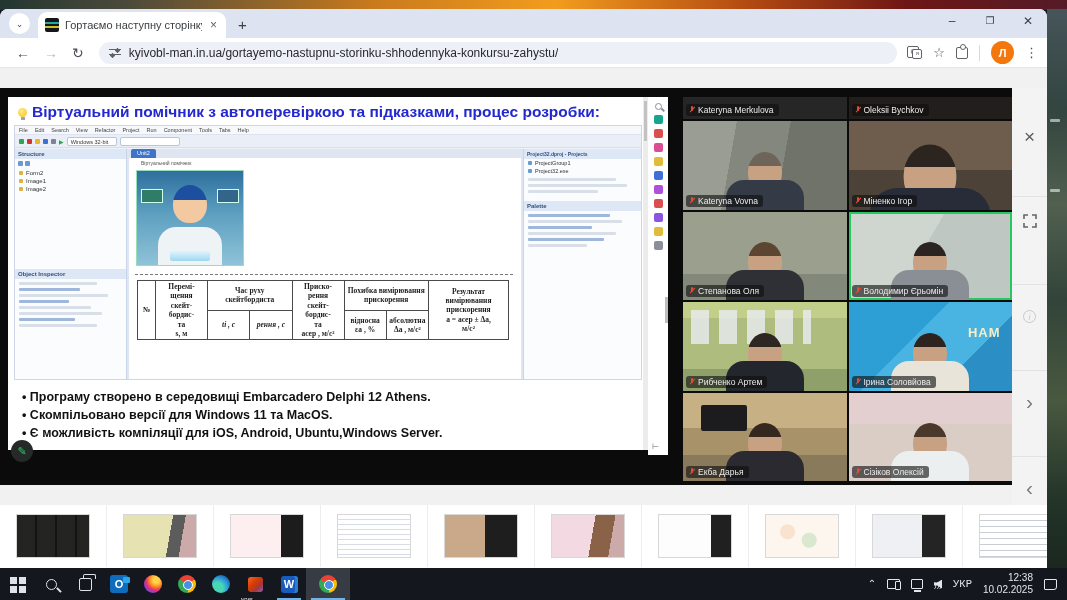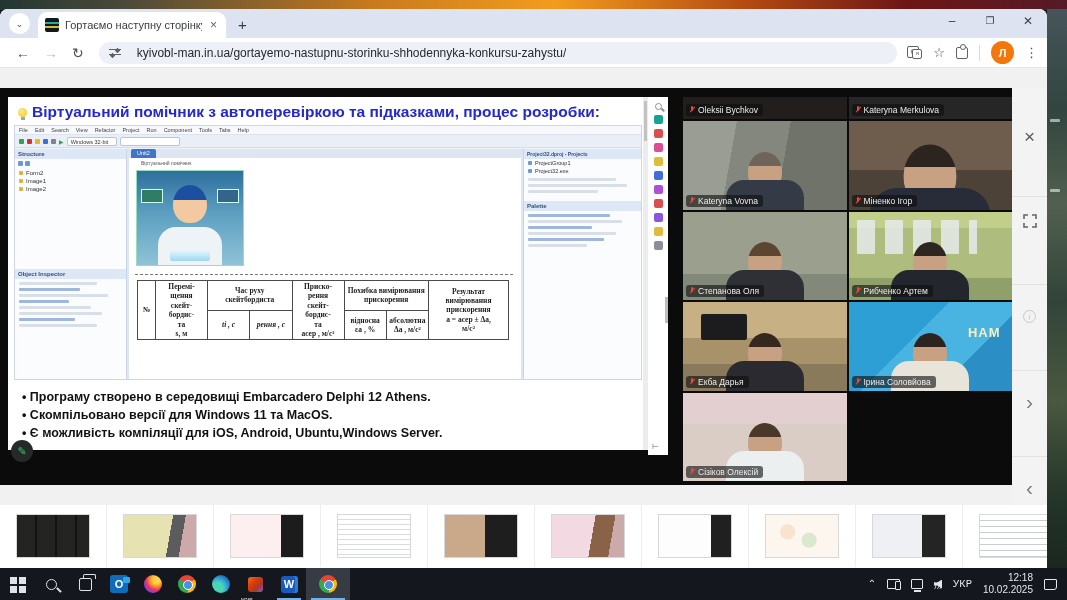--- a/index.html
+++ b/index.html
@@ -27,21 +27,21 @@
   .tab-title{font-size:11px;color:#3c4043;white-space:nowrap;overflow:hidden;flex:1;}
   .tab-x{color:#5f6368;font-size:12px;flex:none;padding:0 2px;}
   .newtab{color:#3c4043;font-size:15px;margin:0 0 5px 12px;}
   .win-controls{margin-left:auto;display:flex;align-self:flex-start;height:26px;}
   .win-controls span{width:38px;text-align:center;color:#3a3f45;font-size:12px;line-height:24px;}
 
   .toolbar{height:30px;background:#fff;display:flex;align-items:center;padding:0 9px;border-bottom:1px solid #e4e6ea;}
   .nav-ic{font-size:14px;color:#4a4f57;margin:0 7px;}
   .nav-ic.dis{color:#b6bac0;}
   .addr{flex:1;height:22px;background:#edf0f7;border-radius:11px;display:flex;align-items:center;
-        padding:0 10px;gap:16px;margin:0 8px;}
+        padding:0 10px;gap:8px;margin:0 8px;}
   .tune{width:12px;height:12px;flex:none;background:
       radial-gradient(circle at 8.5px 3.5px,#5f6368 2px,transparent 2.3px),
       radial-gradient(circle at 3.5px 8.5px,#5f6368 2px,transparent 2.3px),
       linear-gradient(#5f6368,#5f6368) 0 2.8px/12px 1.4px no-repeat,
       linear-gradient(#5f6368,#5f6368) 0 7.8px/12px 1.4px no-repeat;}
   .url{font-size:12px;color:#27292d;white-space:nowrap;overflow:hidden;}
   .tb-right{display:flex;align-items:center;gap:11px;margin-left:2px;}
   .tr-ic{font-size:13px;color:#4a4f57;}
   .gt{width:15px;height:13px;position:relative;}
   .gt::before{content:"G";position:absolute;left:0;top:0;width:10px;height:10px;border:1px solid #5f6368;
@@ -442,38 +442,38 @@
             <span class="a-ic" style="background: rgb(138, 85, 224);"></span>
             <span class="a-ic" style="background: rgb(224, 188, 58);"></span>
             <span class="a-ic" style="background: rgb(139, 143, 152);"></span>
           </span>
         <span class="anno-scroll"></span>
         <span class="anno-end">⊢</span>
       </div>
 
       <div class="vgrid">
 
+          <div class="tile cut-a cut">
+
+            <span class="badge"></span>
+            <div class="nametag">
+              <span class="mic"></span>
+              <span>Kateryna Merkulova</span>
+            </div>
+          </div>
+
           <div class="tile cut-b cut">
 
             <span class="badge"></span>
             <div class="nametag">
               <span class="mic"></span>
               <span>Oleksii Bychkov</span>
             </div>
           </div>
 
-          <div class="tile cut-a cut">
-
-            <span class="badge"></span>
-            <div class="nametag">
-              <span class="mic"></span>
-              <span>Kateryna Merkulova</span>
-            </div>
-          </div>
-
           <div class="tile room-grey">
             <div class="person"></div>
             <span class="badge"></span>
             <div class="nametag">
               <span class="mic"></span>
               <span>Kateryna Vovna</span>
             </div>
           </div>
 
           <div class="tile room-brown">
@@ -487,45 +487,53 @@
 
           <div class="tile room-sage">
             <div class="person"></div>
             <span class="badge"></span>
             <div class="nametag">
               <span class="mic"></span>
               <span>Степанова Оля</span>
             </div>
           </div>
 
+          <div class="tile room-light active">
+            <div class="person"></div>
+            <span class="badge"></span>
+            <div class="nametag">
+              <span class="mic"></span>
+              <span>Володимир Єрьомін</span>
+            </div>
+          </div>
 
           <div class="tile room-class">
             <div class="person"></div>
             <span class="badge"></span>
             <div class="nametag">
               <span class="mic"></span>
               <span>Рибченко Артем</span>
             </div>
           </div>
 
+          <div class="tile room-brand">
+            <div class="person"></div>
+            <span class="badge">НАМ</span>
+            <div class="nametag">
+              <span class="mic"></span>
+              <span>Ірина Соловйова</span>
+            </div>
+          </div>
+
           <div class="tile room-warm">
             <div class="person"></div>
             <span class="badge"></span>
             <div class="nametag">
               <span class="mic"></span>
               <span>Екба Дарья</span>
-            </div>
-          </div>
-
-          <div class="tile room-brand">
-            <div class="person"></div>
-            <span class="badge">НАМ</span>
-            <div class="nametag">
-              <span class="mic"></span>
-              <span>Ірина Соловйова</span>
             </div>
           </div>
 
           <div class="tile room-pink">
             <div class="person"></div>
             <span class="badge"></span>
             <div class="nametag">
               <span class="mic"></span>
               <span>Сізіков Олексій</span>
             </div>
@@ -656,19 +664,19 @@
     <div class="tray">
       <span class="chev">⌃</span>
       <span class="ic-phone"></span>
       <span class="ic-net"></span>
       <span style="display:flex;align-items:center">
         <span class="ic-vol"></span>
         <span class="vol-waves">)))</span>
       </span>
       <span class="lang">УКР</span>
       <span class="clock">
-        <div>12:18</div>
+        <div>12:38</div>
         <div>10.02.2025</div>
       </span>
       <span class="ic-ac"></span>
     </div>
   </div>
 </div>
 
 </body></html>

